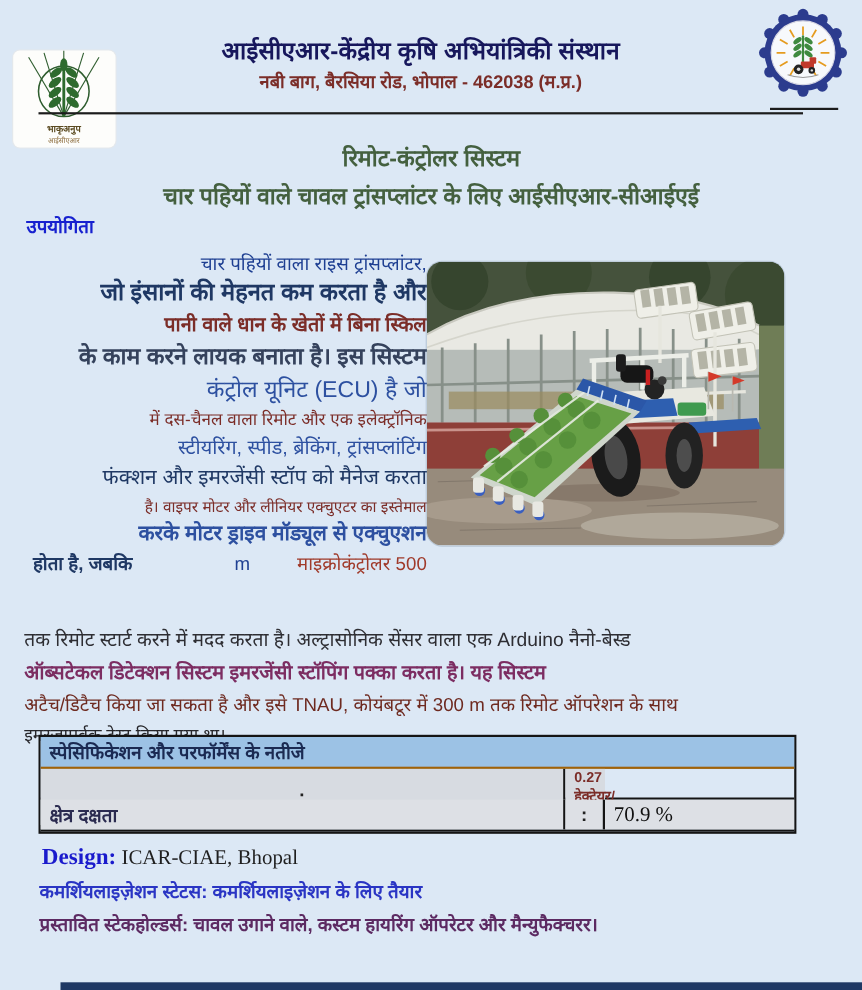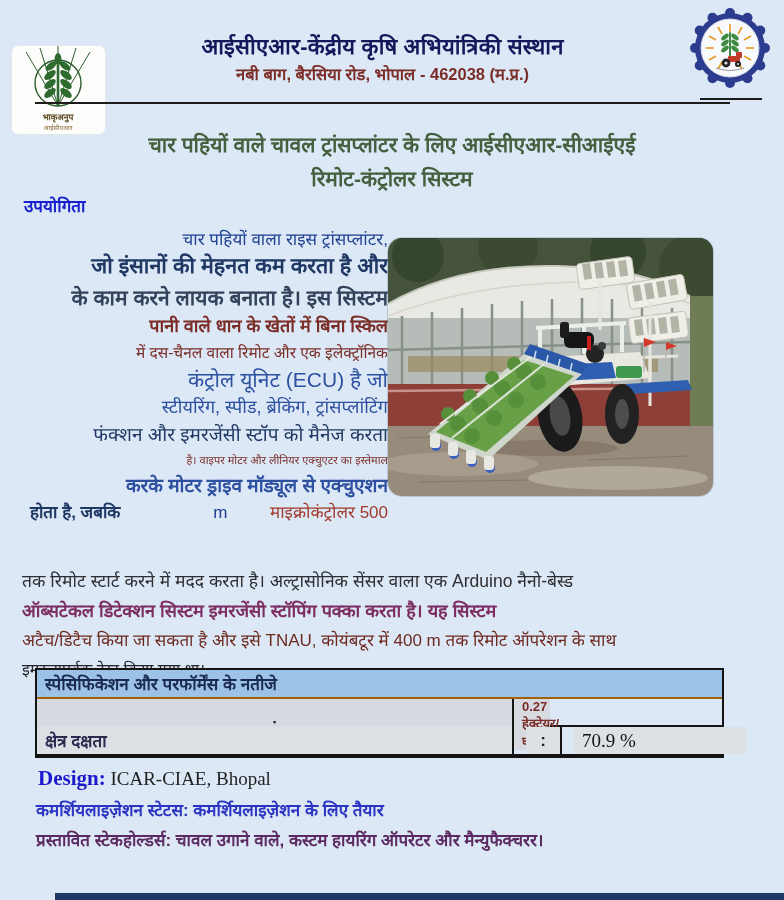--- a/index.html
+++ b/index.html
@@ -34,21 +34,21 @@
   .body-col div{white-space:nowrap;text-align:right;}
   .bl{overflow:visible;}
   .bl1{font-size:17px;color:#1e3f92;line-height:23px;}
   .bl2{font-size:21.5px;color:var(--navy);font-weight:bold;line-height:31px;padding-left:5px;}
   .bl3{font-size:18px;color:var(--maroon);font-weight:bold;line-height:27px;}
   .bl4{font-size:21px;color:#35425c;font-weight:bold;line-height:31px;padding-left:5px;}
   .bl5{font-size:15.5px;color:var(--maroon);line-height:25px;padding-left:3px;}
   .bl6{font-size:21px;color:var(--blue);line-height:29px;}
   .bl7{font-size:18px;color:var(--blue);line-height:27px;padding-left:5px;}
   .bl8{font-size:19px;color:var(--navy);line-height:27px;padding-left:5px;}
-  .bl9{font-size:11px;color:var(--maroon);line-height:24px;}
+  .bl9{font-size:14px;color:var(--maroon);line-height:24px;}
   .bl10{font-size:19px;color:var(--blue);font-weight:bold;line-height:28px;}
   .bl11{font-size:17px;color:var(--navy);font-weight:bold;line-height:26px;padding-left:5px;}
   .bl11 .seg-m{display:inline-block;margin-left:88px;color:#1e3f92;font-weight:normal;}
   .bl11 .seg-c{display:inline-block;margin-left:38px;color:#a03a2a;font-weight:normal;}
 
   .body-wide{position:absolute;left:22px;top:522px;width:748px;}
   .body-wide div{white-space:nowrap;}
   .pw1{font-size:17.5px;color:#2e2e33;line-height:30px;margin-top:44px;}
   .pw2{font-size:18px;color:var(--magenta);font-weight:bold;line-height:30px;}
   .pw3{font-size:17px;color:var(--dark_maroon);line-height:30px;}
@@ -58,21 +58,21 @@
   .photo{position:absolute;left:388px;top:238px;width:325px;height:258px;border-radius:14px;
     overflow:hidden;box-shadow:0 0 0 1px rgba(120,140,160,.35);}
   .photo svg{display:block;width:100%;height:100%;}
 
   
   .spec-table{position:absolute;left:35px;top:668px;width:685px;border:2px solid #141414;
     border-collapse:collapse;font-size:17px;}
   .spec-table .thead{background:var(--table_header_bg);color:#1b2a52;font-weight:bold;
     height:27px;display:flex;align-items:center;padding-left:8px;border-bottom:2px solid #a16207;}
   .trow{display:grid;grid-template-columns:477px 36px 172px;border-bottom:2px solid #141414;}
-  .trow:last-child{border-bottom:2px solid #141414;gap:12px;}
+  .trow:last-child{border-bottom:2px solid #141414;}
   .tcell{display:flex;align-items:center;background:var(--table_row_bg);}
   .tcell.label{padding-left:8px;color:#2b2b50;font-weight:bold;border-right:2px solid #141414;}
   .tcell.sep{justify-content:center;color:#222;border-right:2px solid #141414;font-weight:bold;}
   .row1{height:26px;}
   .row2 .tcell{background:#dde0e5;}
   .row2{height:27px;}
   .val1{padding-left:8px;color:var(--maroon);font-weight:bold;font-size:13px;}
   .val2{padding-left:8px;color:#111;font-family:"Liberation Serif","DejaVu Serif",serif;font-size:19px;}
 
   
@@ -166,47 +166,47 @@
           <circle cx="50" cy="58" r="1.1" fill="#ddd"></circle>
       </g>
       <path d="M28,62 Q42,67 56,62" stroke="#999" fill="none" stroke-width="1"></path>
     </svg>
   </div>
 
   <div class="header-rule"></div>
   <div class="logo-rule"></div>
 
   <div class="doc-title">
+    <div>रिमोट-कंट्रोलर सिस्टम</div>
     <div>चार पहियों वाले चावल ट्रांसप्लांटर के लिए आईसीएआर-सीआईएई</div>
-    <div>रिमोट-कंट्रोलर सिस्टम</div>
   </div>
   <div class="section-label">उपयोगिता</div>
 
   <div class="body-col">
     <div class="bl bl1">चार पहियों वाला राइस ट्रांसप्लांटर,</div>
     <div class="bl bl2">जो इंसानों की मेहनत कम करता है और</div>
+    <div class="bl bl3">पानी वाले धान के खेतों में बिना स्किल</div>
     <div class="bl bl4">के काम करने लायक बनाता है। इस सिस्टम</div>
-    <div class="bl bl3">पानी वाले धान के खेतों में बिना स्किल</div>
+    <div class="bl bl6">कंट्रोल यूनिट (ECU) है जो</div>
     <div class="bl bl5">में दस-चैनल वाला रिमोट और एक इलेक्ट्रॉनिक</div>
-    <div class="bl bl6">कंट्रोल यूनिट (ECU) है जो</div>
     <div class="bl bl7">स्टीयरिंग, स्पीड, ब्रेकिंग, ट्रांसप्लांटिंग</div>
     <div class="bl bl8">फंक्शन और इमरजेंसी स्टॉप को मैनेज करता</div>
     <div class="bl bl9">है। वाइपर मोटर और लीनियर एक्चुएटर का इस्तेमाल</div>
     <div class="bl bl10">करके मोटर ड्राइव मॉड्यूल से एक्चुएशन</div>
     <div class="bl bl11">
       <span>होता है, जबकि</span>
       <span class="seg-m">m</span>
       <span class="seg-c">माइक्रोकंट्रोलर 500</span>
     </div>
   </div>
 
   <div class="body-wide">
     <div class="pw1">तक रिमोट स्टार्ट करने में मदद करता है। अल्ट्रासोनिक सेंसर वाला एक Arduino नैनो-बेस्ड</div>
     <div class="pw2">ऑब्सटेकल डिटेक्शन सिस्टम इमरजेंसी स्टॉपिंग पक्का करता है। यह सिस्टम</div>
-    <div class="pw3">अटैच/डिटैच किया जा सकता है और इसे TNAU, कोयंबटूर में 400 m तक रिमोट ऑपरेशन के साथ</div>
+    <div class="pw3">अटैच/डिटैच किया जा सकता है और इसे TNAU, कोयंबटूर में 300 m तक रिमोट ऑपरेशन के साथ</div>
     <div class="pw4">इमरजापूर्वक टेस्ट किया गया था।</div>
   </div>
 
   <div class="photo">
     <svg viewBox="0 0 325 258" preserveAspectRatio="none">
       <rect width="325" height="80" fill="#45523c"></rect>
       <circle cx="30" cy="18" r="26" fill="#36452e"></circle>
         <circle cx="120" cy="10" r="30" fill="#3b4a31"></circle>
       <circle cx="230" cy="14" r="28" fill="#36452e"></circle>
         <circle cx="305" cy="30" r="34" fill="#3b4a31"></circle>

